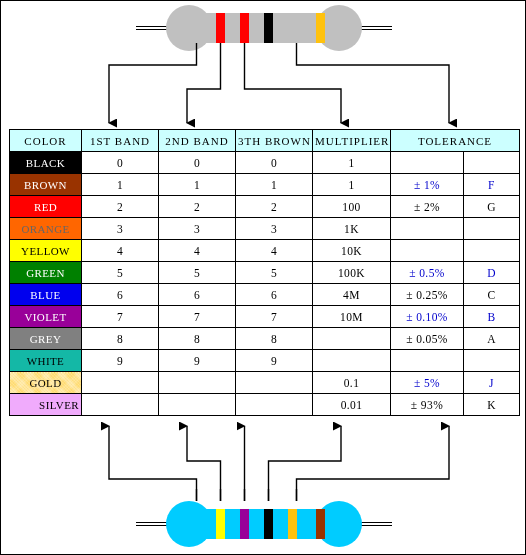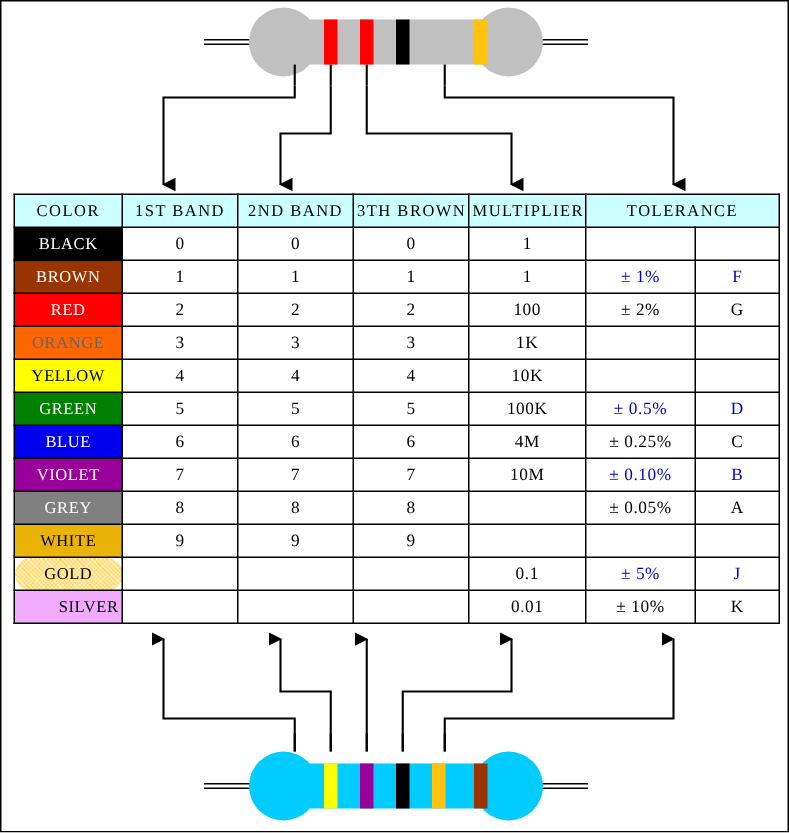--- a/index.html
+++ b/index.html
@@ -293,43 +293,43 @@
           <tr>
             <td class="swatch" style="background-color: rgb(128, 128, 128); color: rgb(255, 255, 255);">GREY</td>
             <td class="num">8</td>
             <td class="num">8</td>
             <td class="num">8</td>
             <td class="num"></td>
             <td class="num" style="color: rgb(0, 0, 0);">± 0.05%</td>
             <td class="num" style="color: rgb(0, 0, 0);">A</td>
           </tr>
           <tr>
-            <td class="swatch" style="background-color: #eab308; color: rgb(0, 0, 0);">WHITE</td>
+            <td class="swatch" style="background-color: #14b8a6; color: rgb(0, 0, 0);">WHITE</td>
             <td class="num">9</td>
             <td class="num">9</td>
             <td class="num">9</td>
             <td class="num"></td>
             <td class="num" style="color: rgb(0, 0, 0);"></td>
             <td class="num" style="color: rgb(0, 0, 0);"></td>
           </tr>
           <tr>
-            <td class="swatch gold-fill" style="color: rgb(0, 0, 0); border-radius: 11px;">GOLD</td>
+            <td class="swatch gold-fill" style="color: rgb(0, 0, 0);">GOLD</td>
             <td class="num"></td>
             <td class="num"></td>
             <td class="num"></td>
             <td class="num">0.1</td>
             <td class="num" style="color: rgb(0, 0, 204);">± 5%</td>
             <td class="num" style="color: rgb(0, 0, 204);">J</td>
           </tr>
           <tr>
             <td class="swatch" style="background-color: #f0abfc; color: rgb(0, 0, 0); text-align: right;">SILVER</td>
             <td class="num"></td>
             <td class="num"></td>
             <td class="num"></td>
             <td class="num">0.01</td>
-            <td class="num" style="color: rgb(0, 0, 0);">± 10%</td>
+            <td class="num" style="color: rgb(0, 0, 0);">± 93%</td>
             <td class="num" style="color: rgb(0, 0, 0);">K</td>
           </tr>
         </tbody>
     </table>
   </div>
 
 </div>
 
 </body></html>

